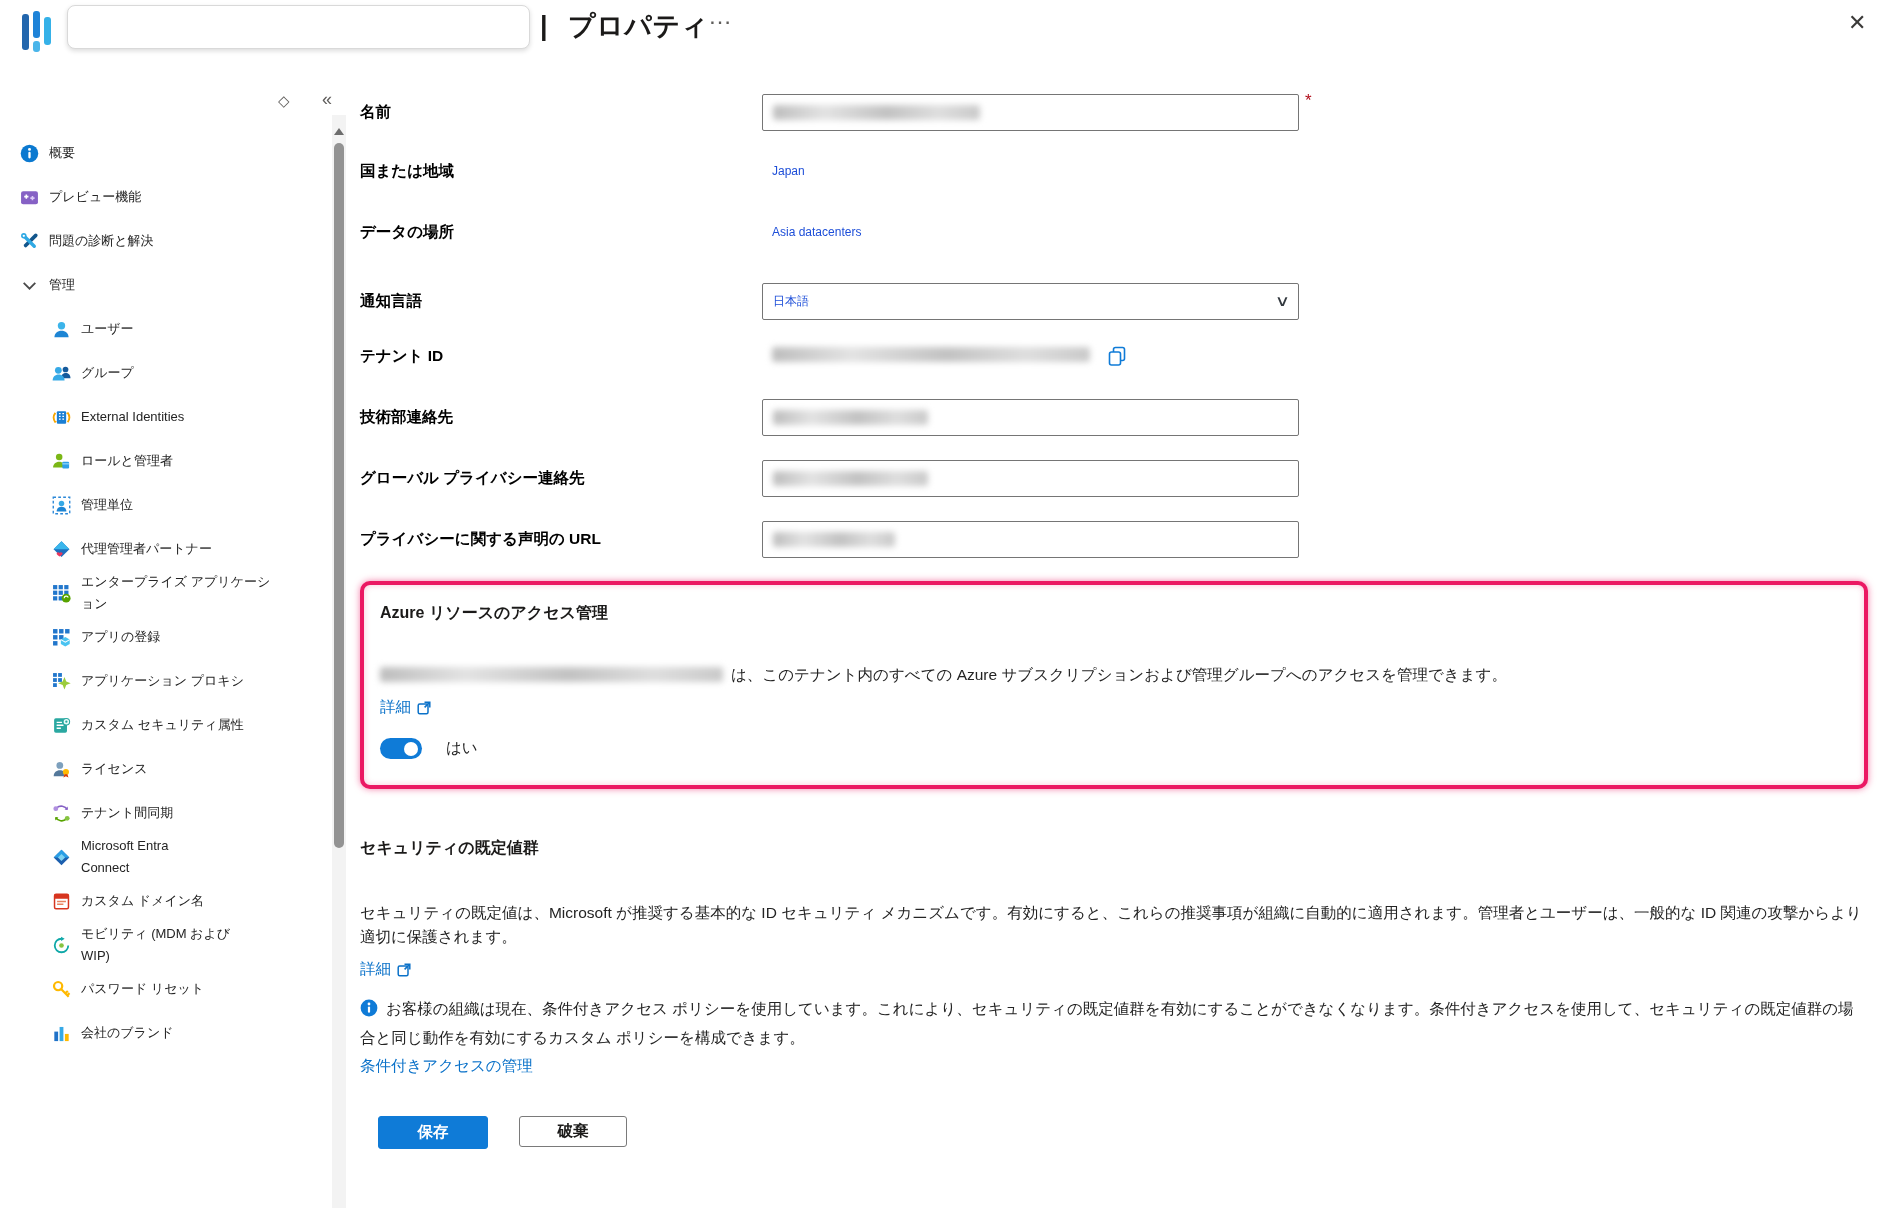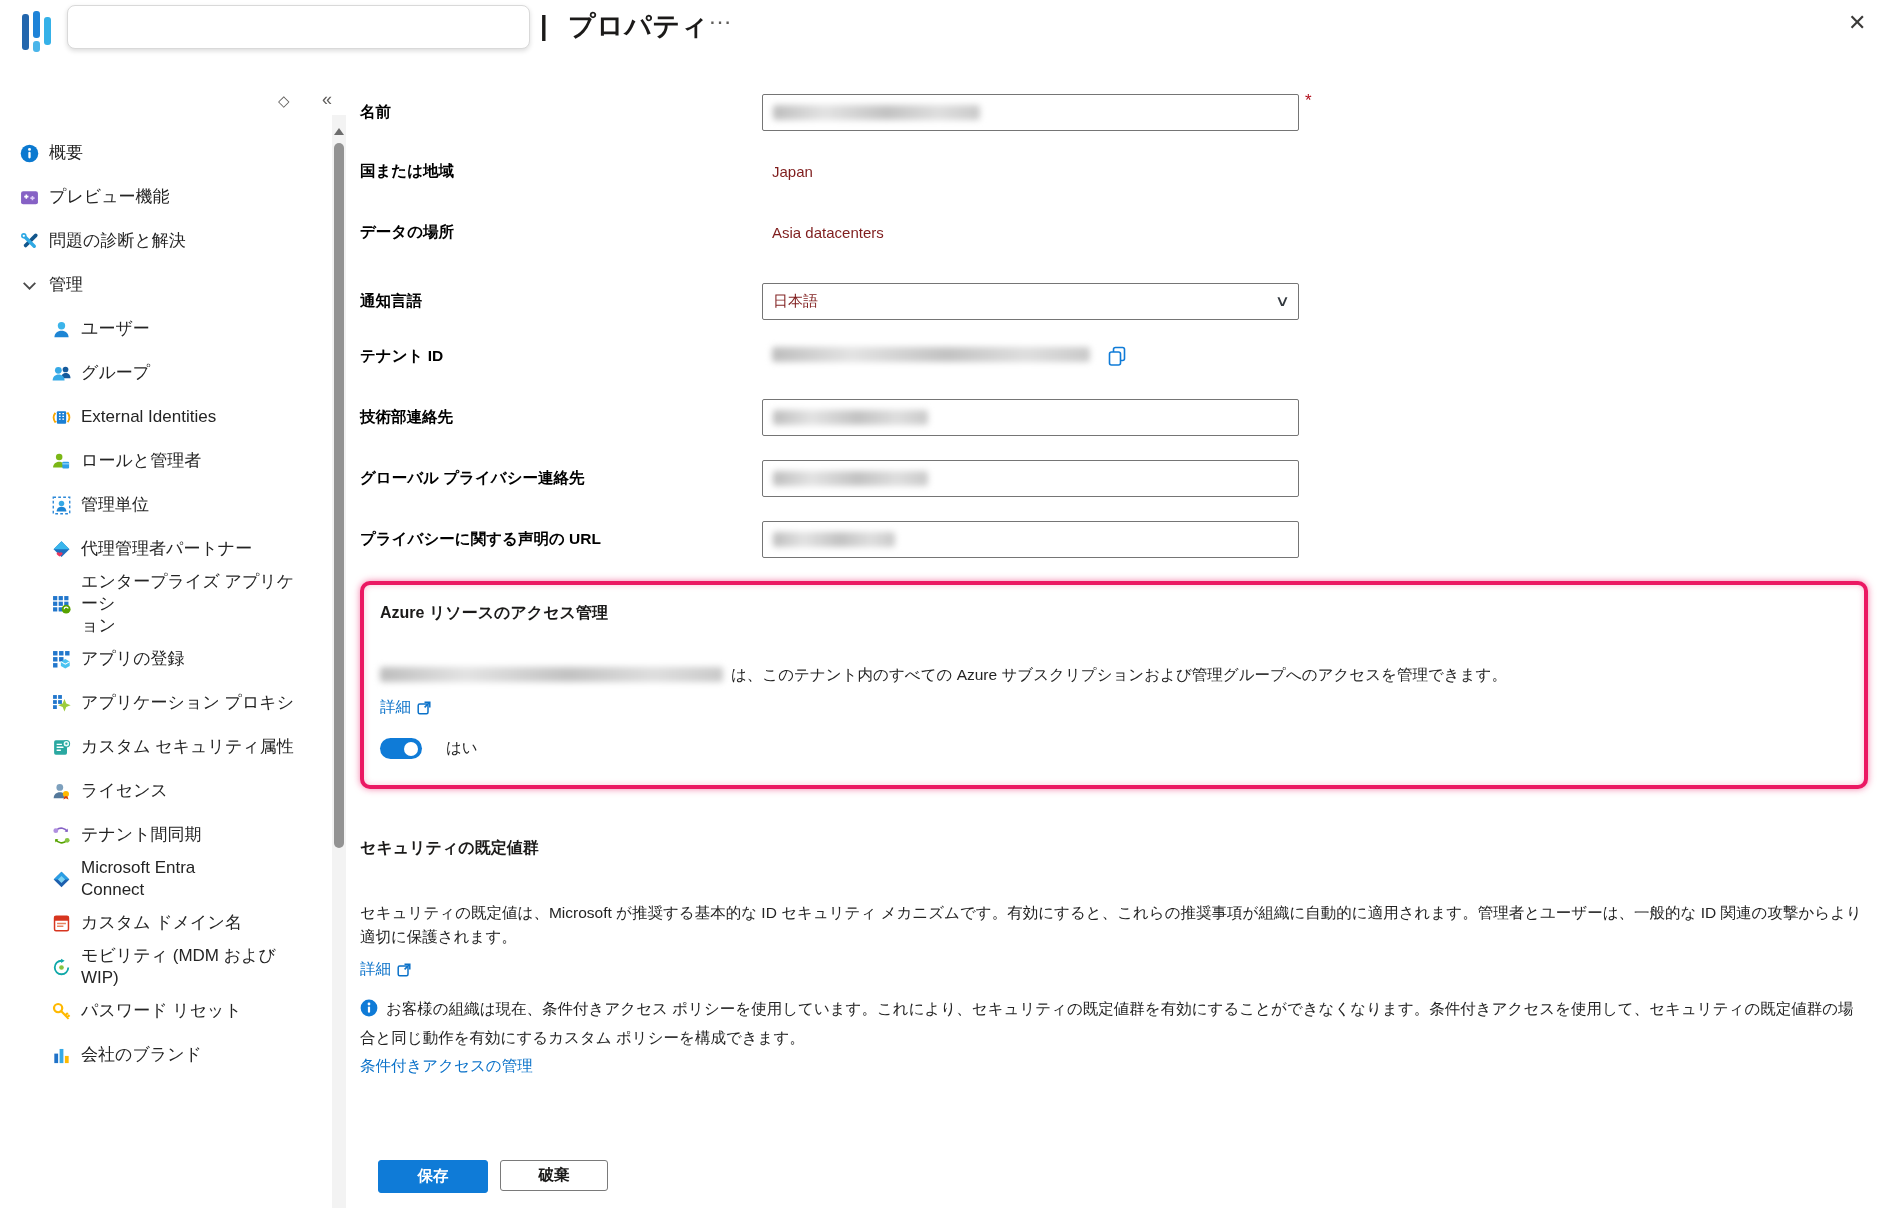--- a/index.html
+++ b/index.html
@@ -16,32 +16,32 @@
   #close-btn { position:absolute; left:1842px; top:8px; font-size:22px; color:#3b3a39; cursor:pointer; padding:2px 6px; }
 
   
   #sidebar { position:absolute; left:0; top:80px; width:348px; height:1128px; background:#fff; }
   #panel-resize { position:absolute; left:278px; top:12px; font-size:15px; color:#5f5d5b; cursor:pointer; }
   #panel-collapse { position:absolute; left:322px; top:9px; font-size:18px; color:#5f5d5b; cursor:pointer; }
   #menu { position:absolute; left:0; top:51px; width:330px; list-style:none; }
   #menu li { display:flex; align-items:center; min-height:44px; padding:0 4px 0 52px; cursor:pointer; }
   #menu li.top { padding-left:20px; }
   #menu .ico { width:19px; height:19px; flex:0 0 19px; margin-right:10px; display:inline-flex; align-items:center; justify-content:center; }
-  #menu .lab { font-size:17px; color:#242424; line-height:22px; white-space:pre-line; max-width:224px; }
+  #menu .lab { font-size:13px; color:#242424; line-height:22px; white-space:pre-line; max-width:224px; }
   
   #menu-scroll-track { position:absolute; left:332px; top:35px; width:14px; height:1093px; background:#f3f3f3; }
   #menu-scroll-up { position:absolute; left:334px; top:48px; width:0; height:0;
     border-left:5px solid transparent; border-right:5px solid transparent; border-bottom:7px solid #6d6d6d; cursor:pointer; }
   #menu-scroll-thumb { position:absolute; left:334px; top:63px; width:10px; height:705px; background:#939393; border-radius:6px; cursor:grab; }
 
   
   #main { position:absolute; left:360px; top:80px; width:1530px; height:1128px; }
   .row { position:absolute; left:0; display:flex; align-items:center; height:38px; width:1520px; }
   .lbl { width:402px; font-size:15.5px; font-weight:700; color:#000000; flex:0 0 402px; }
-  .val { font-size:15px; color:#7f1d1d; }
+  .val { font-size:12px; color:#1d4ed8; }
   .tbox { width:537px; height:37px; border:1px solid #757575; border-radius:2px; background:#fff;
     display:flex; align-items:center; padding:0 10px; position:relative; cursor:text; }
   .select { justify-content:space-between; cursor:pointer; }
   .chev { font-size:15px; color:#32383e; transform:scaleX(1.4); }
   .redact { display:inline-block; height:15px; border-radius:3px; filter:blur(3px);
     background:linear-gradient(90deg,#bdbdbd,#e3e3e3 25%,#c2c2c2 55%,#dedede 80%,#c9c9c9); }
   .req { color:#b10e1c; font-size:17px; margin-left:6px; align-self:flex-start; margin-top:-2px; }
   .copy-ic { margin-left:16px; cursor:pointer; display:inline-flex; }
   .link { color:#0b72c9; font-size:15.5px; text-decoration:none; cursor:pointer; display:inline-flex; align-items:center; gap:6px; }
   .ext-ic { display:inline-flex; }
@@ -61,21 +61,21 @@
   
   #security-sec { position:absolute; left:0px; top:758px; width:1506px; }
   #security-sec h2 { font-size:16px; font-weight:700; color:#1b1a19; }
   #security-desc { margin-top:42px; font-size:15.5px; line-height:24px; color:#242424; }
   #security-details { margin-top:10px; display:inline-flex; }
   #security-note { margin-top:16px; font-size:15.5px; line-height:26px; color:#242424; }
   #note-info-ic { display:inline-block; vertical-align:-3px; margin-right:8px; }
   #ca-link { display:inline-block; margin-top:5px; }
 
   
-  #actions { position:absolute; left:18px; top:1080px; display:flex; gap:12px; }
+  #actions { position:absolute; left:18px; top:1036px; display:flex; gap:31px; }
   #save-btn { width:110px; height:33px; background:#0f7bd7; color:#fff; font-size:15.5px; font-weight:700;
     border:1px solid #0f7bd7; border-radius:3px; cursor:pointer; }
   #discard-btn { width:108px; height:31px; background:#fff; color:#1b1a19; font-size:15.5px; font-weight:700;
     border:1px solid #7a7a7a; border-radius:3px; cursor:pointer; }
 </style>
 </head>
 <body>
 
 <div id="header">
   <span>

